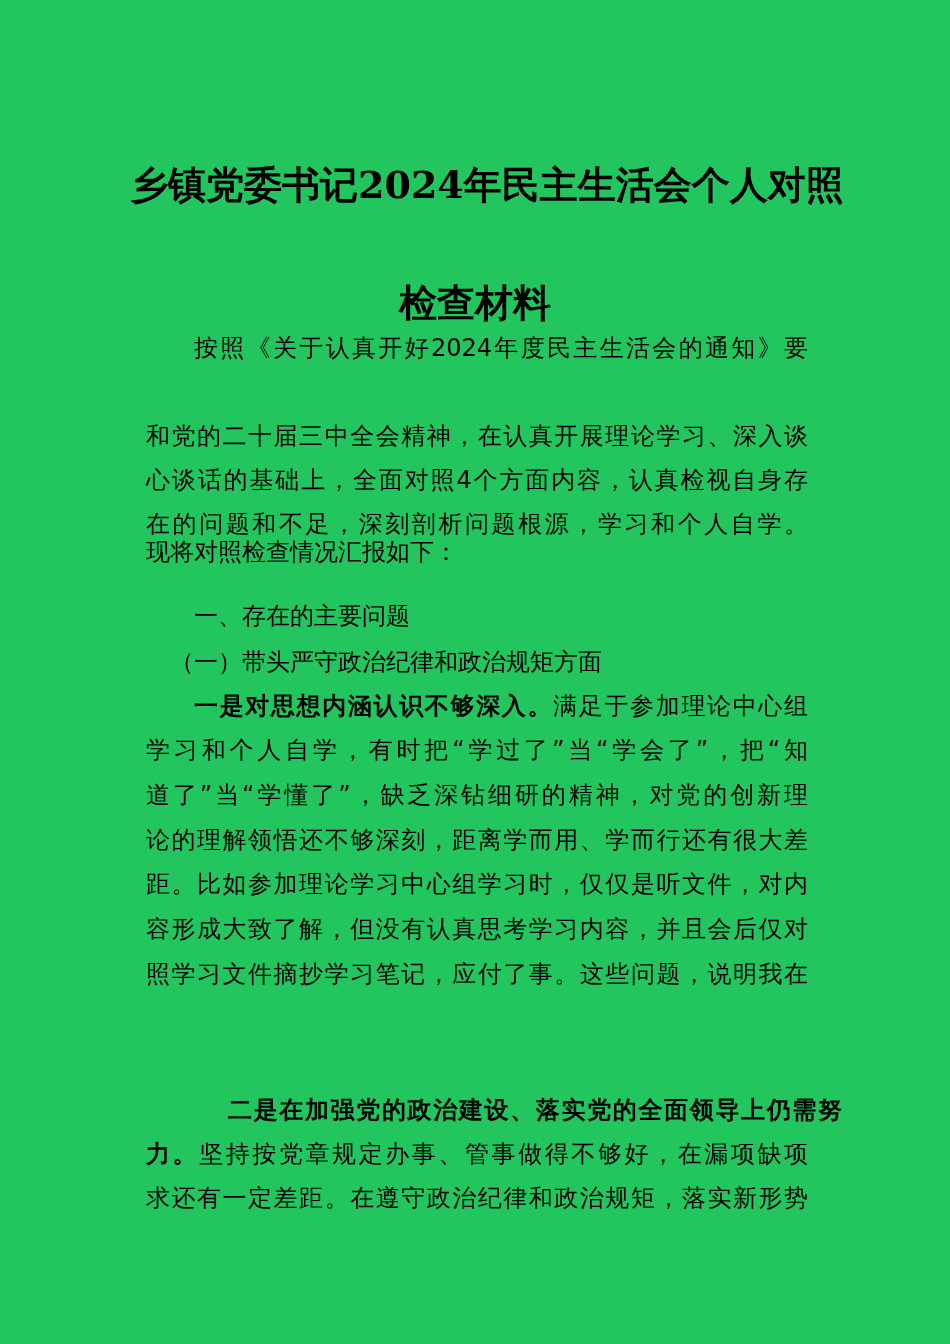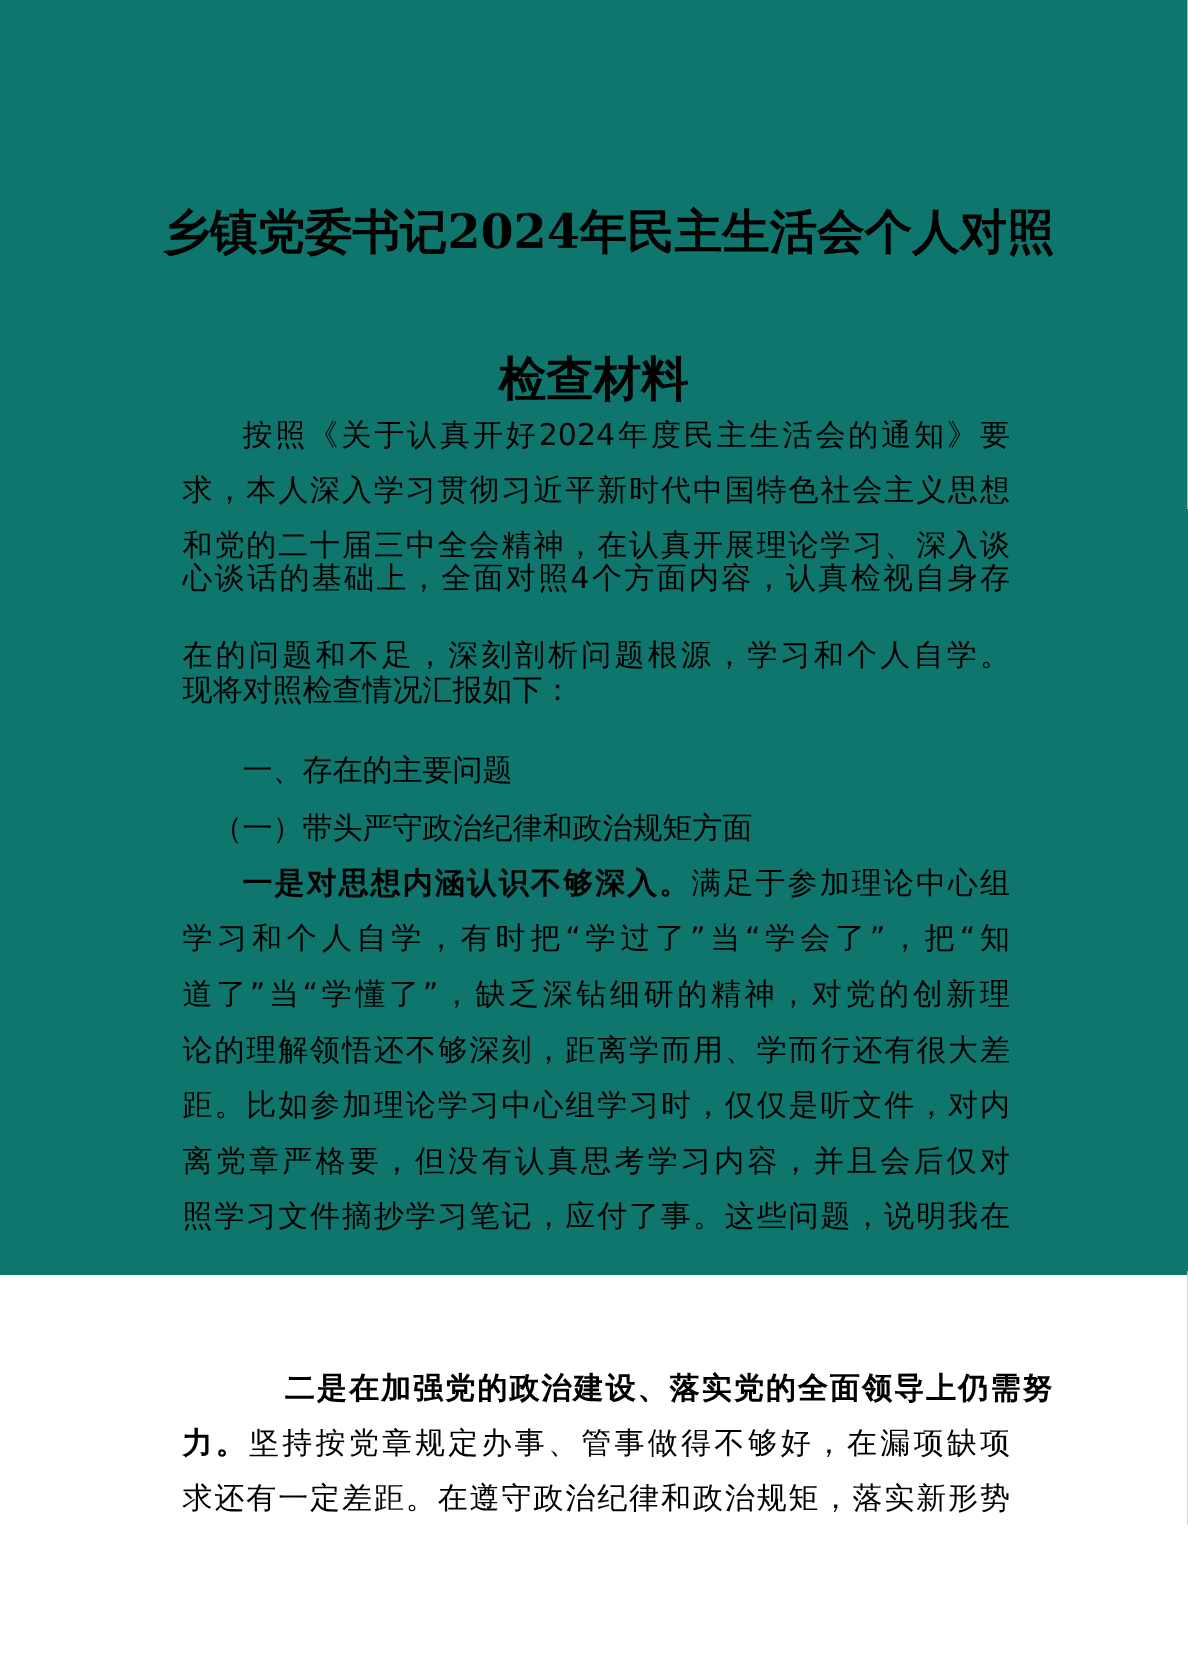--- a/index.html
+++ b/index.html
@@ -12,22 +12,22 @@
       height: 1344px;
       position: relative;
       overflow: hidden;
       color: #000000;
     }
     .page {
       position: absolute;
       left: 0;
       top: 0;
       width: 950px;
-      height: 1020px;
-      background: #0f766e;
+      height: 1344px;
+      background: #22c55e;
     }
     .title {
       position: absolute;
       left: 130px;
       width: 690px;
       text-align: center;
       font-family: "DejaVu Serif", "Liberation Serif", serif;
       font-weight: bold;
       font-size: 38px;
       line-height: 44px;
@@ -72,38 +72,37 @@
   </style>
 </head>
 <body>
 
 <div class="page">
 
   <div class="title l1">乡镇党委书记2024年民主生活会个人对照</div>
   <div class="title l2">检查材料</div>
 
   <div class="line indent" style="top:326px;">按照《关于认真开好2024年度民主生活会的通知》要</div>
-  <div class="line" style="top:370px;">求，本人深入学习贯彻习近平新时代中国特色社会主义思想</div>
   <div class="line" style="top:414px;">和党的二十届三中全会精神，在认真开展理论学习、深入谈</div>
-  <div class="line" style="top:440px;">心谈话的基础上，全面对照4个方面内容，认真检视自身存</div>
+  <div class="line" style="top:458px;">心谈话的基础上，全面对照4个方面内容，认真检视自身存</div>
   <div class="line" style="top:502px;">在的问题和不足，深刻剖析问题根源，学习和个人自学。</div>
   <div class="line last" style="top:530px;">现将对照检查情况汇报如下：</div>
 
   <div class="line indent last heading1" style="top:594px;">一、存在的主要问题</div>
 
   <div class="line last heading2" style="top:640px; font-family:'DejaVu Serif','Liberation Serif',serif;">（一）带头严守政治纪律和政治规矩方面</div>
 
   <div class="line indent" style="top:684px;">
     <span class="bold">一是对思想内涵认识不够深入。</span><span>满足于参加理论中心组</span>
   </div>
   <div class="line" style="top:728px;">学习和个人自学，有时把“学过了”当“学会了”，把“知</div>
   <div class="line" style="top:773px;">道了”当“学懂了”，缺乏深钻细研的精神，对党的创新理</div>
   <div class="line" style="top:818px;">论的理解领悟还不够深刻，距离学而用、学而行还有很大差</div>
   <div class="line" style="top:862px;">距。比如参加理论学习中心组学习时，仅仅是听文件，对内</div>
-  <div class="line" style="top:907px;">离党章严格要，但没有认真思考学习内容，并且会后仅对</div>
+  <div class="line" style="top:907px;">容形成大致了解，但没有认真思考学习内容，并且会后仅对</div>
   <div class="line" style="top:952px;font-family:Liberation Serif, serif;">照学习文件摘抄学习笔记，应付了事。这些问题，说明我在</div>
 
   <div class="line indent bold" style="top:1088px;margin-left:34px;">二是在加强党的政治建设、落实党的全面领导上仍需努</div>
   <div class="line" style="top:1132px;">
     <span class="bold">力。</span><span>坚持按党章规定办事、管事做得不够好，在漏项缺项</span>
   </div>
   <div class="line" style="top:1176px;">求还有一定差距。在遵守政治纪律和政治规矩，落实新形势</div>
 
 </div>
 

